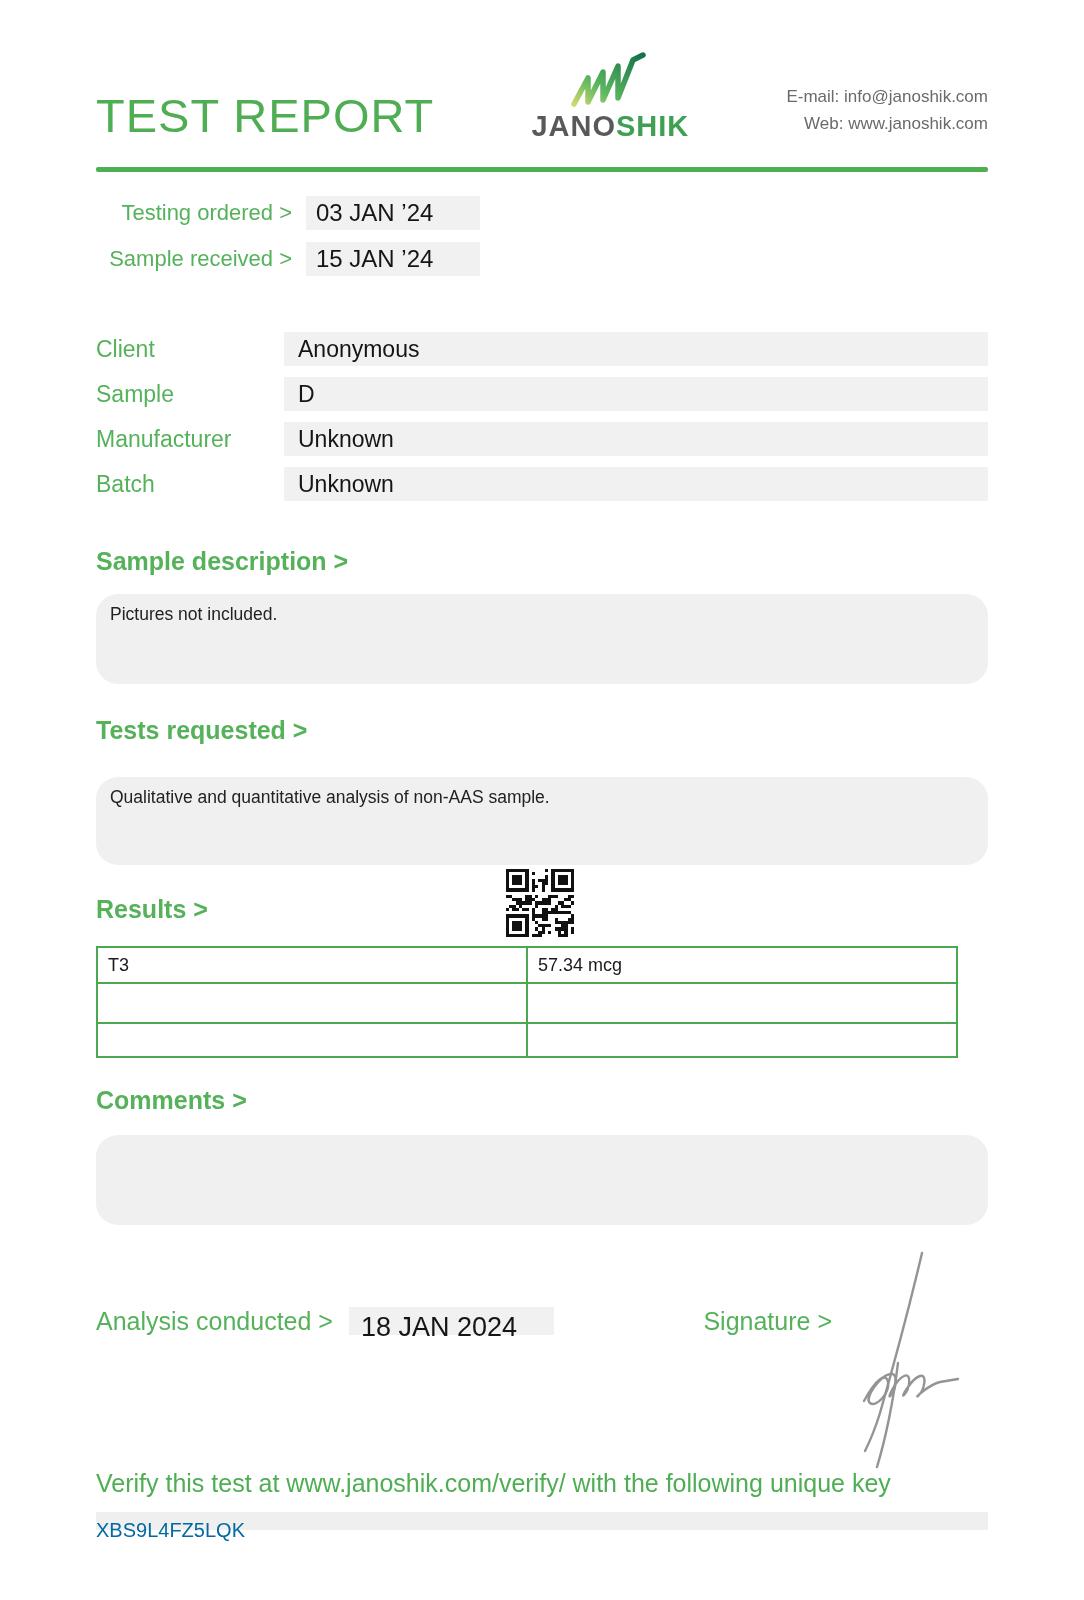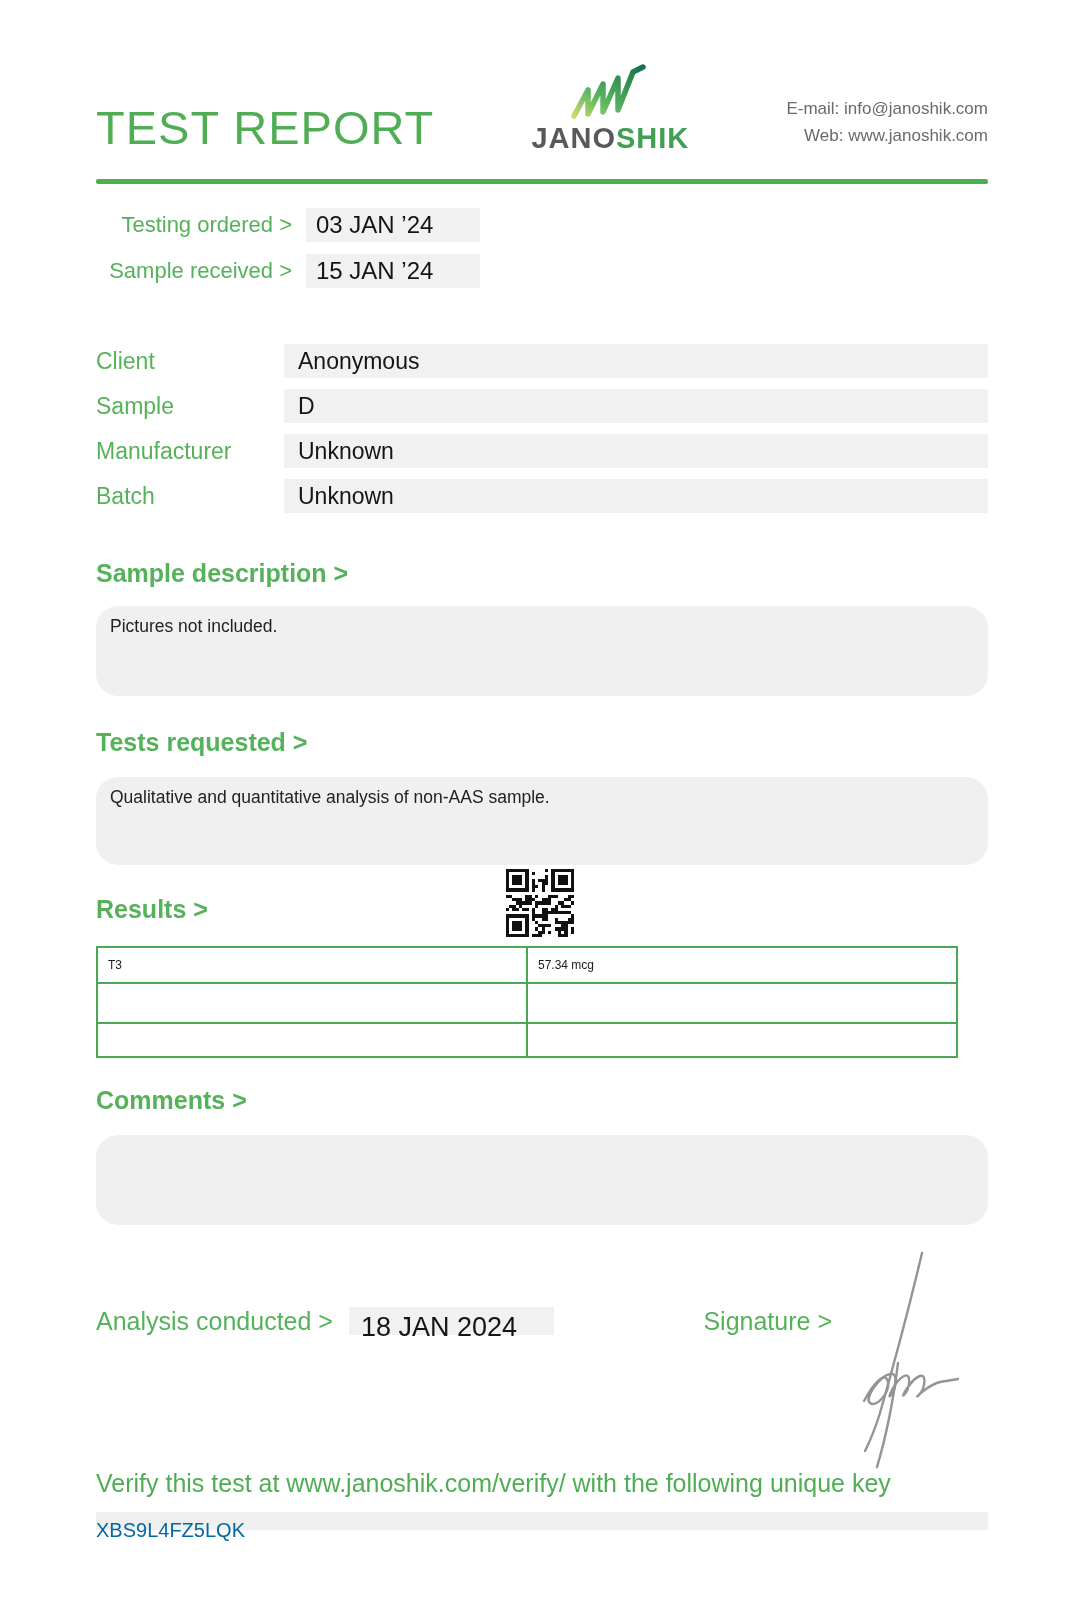--- a/index.html
+++ b/index.html
@@ -1,21 +1,21 @@
 <!DOCTYPE html>
 <html><head>
 <meta charset="utf-8">
 <style>
   * { margin:0; padding:0; box-sizing:border-box; }
   html,body { background:#ffffff; }
   body { font-family:"Liberation Sans", sans-serif; color:#1d1d1d; }
   .page {
     position:relative; width:1084px; height:1600px;
     margin:0 auto; background:#ffffff; overflow:hidden;
-    padding:12px 96px;
+    padding:0 96px;
   }
   
   .hdr { display:flex; justify-content:space-between; align-items:flex-end; margin-top:52px; }
   .title { font-size:47px; font-weight:normal; color:#4fae54; letter-spacing:1px; line-height:1; padding-bottom:2px; }
   .logo { width:160px; text-align:center; }
   .logo-icon { display:block; margin:0 auto 2px auto; }
   .logo-text { font-size:29px; font-weight:bold; letter-spacing:1px; color:#58595b; line-height:1; }
   .logo-text .shik { color:#3fa053; }
   .contact { text-align:right; font-size:17px; color:#6a6a6a; line-height:1.55; padding-bottom:4px; }
   .rule { height:5px; background:#4caf50; margin-top:26px; border-radius:2px; }
@@ -35,26 +35,26 @@
   .info-sec { margin-top:56px; }
   .info-row { display:flex; align-items:center; margin-bottom:11px; }
   .info-label { font-size:23px; width:188px; }
   .info-val { flex:1; height:34px; line-height:34px; font-size:23px; padding-left:14px; }
   
   .sec-head { font-size:25px; color:#55b25b; }
   .gray-box { background:#f0f0f0; padding:10px 14px; font-size:17.5px; color:#222;border-radius:22px; }
   .desc-head { margin-top:46px; }
   .desc-box { margin-top:18px; height:90px; }
   .tests-head { margin-top:32px; }
-  .tests-box { margin-top:20px; height:88px; }
+  .tests-box { margin-top:32px; height:88px; }
   
   .results-sec { position:relative; margin-top:30px; }
   .qr { position:absolute; top:-26px; left:50%; margin-left:-36px; width:68px; height:68px; }
   .res-table { border-collapse:collapse; width:862px; margin-top:22px; table-layout:fixed; }
-  .res-table td { border:2px solid #4aa852; font-size:12px; padding:0 0 0 10px; color:#1a1a1a; }
+  .res-table td { border:2px solid #4aa852; font-size:18px; padding:0 0 0 10px; color:#1a1a1a; }
   .res-table tr:nth-child(1) td { height:36px; }
   .res-table tr:nth-child(2) td { height:40px; }
   .res-table tr:nth-child(3) td { height:34px; }
   
   .comments-head { margin-top:28px; }
   .comments-box { margin-top:20px; height:90px; }
   
   .analysis-sec { display:flex; justify-content:space-between; align-items:center; margin-top:76px; height:40px; }
   .analysis-left { display:flex; align-items:center; }
   .analysis-label { font-size:25px; }

